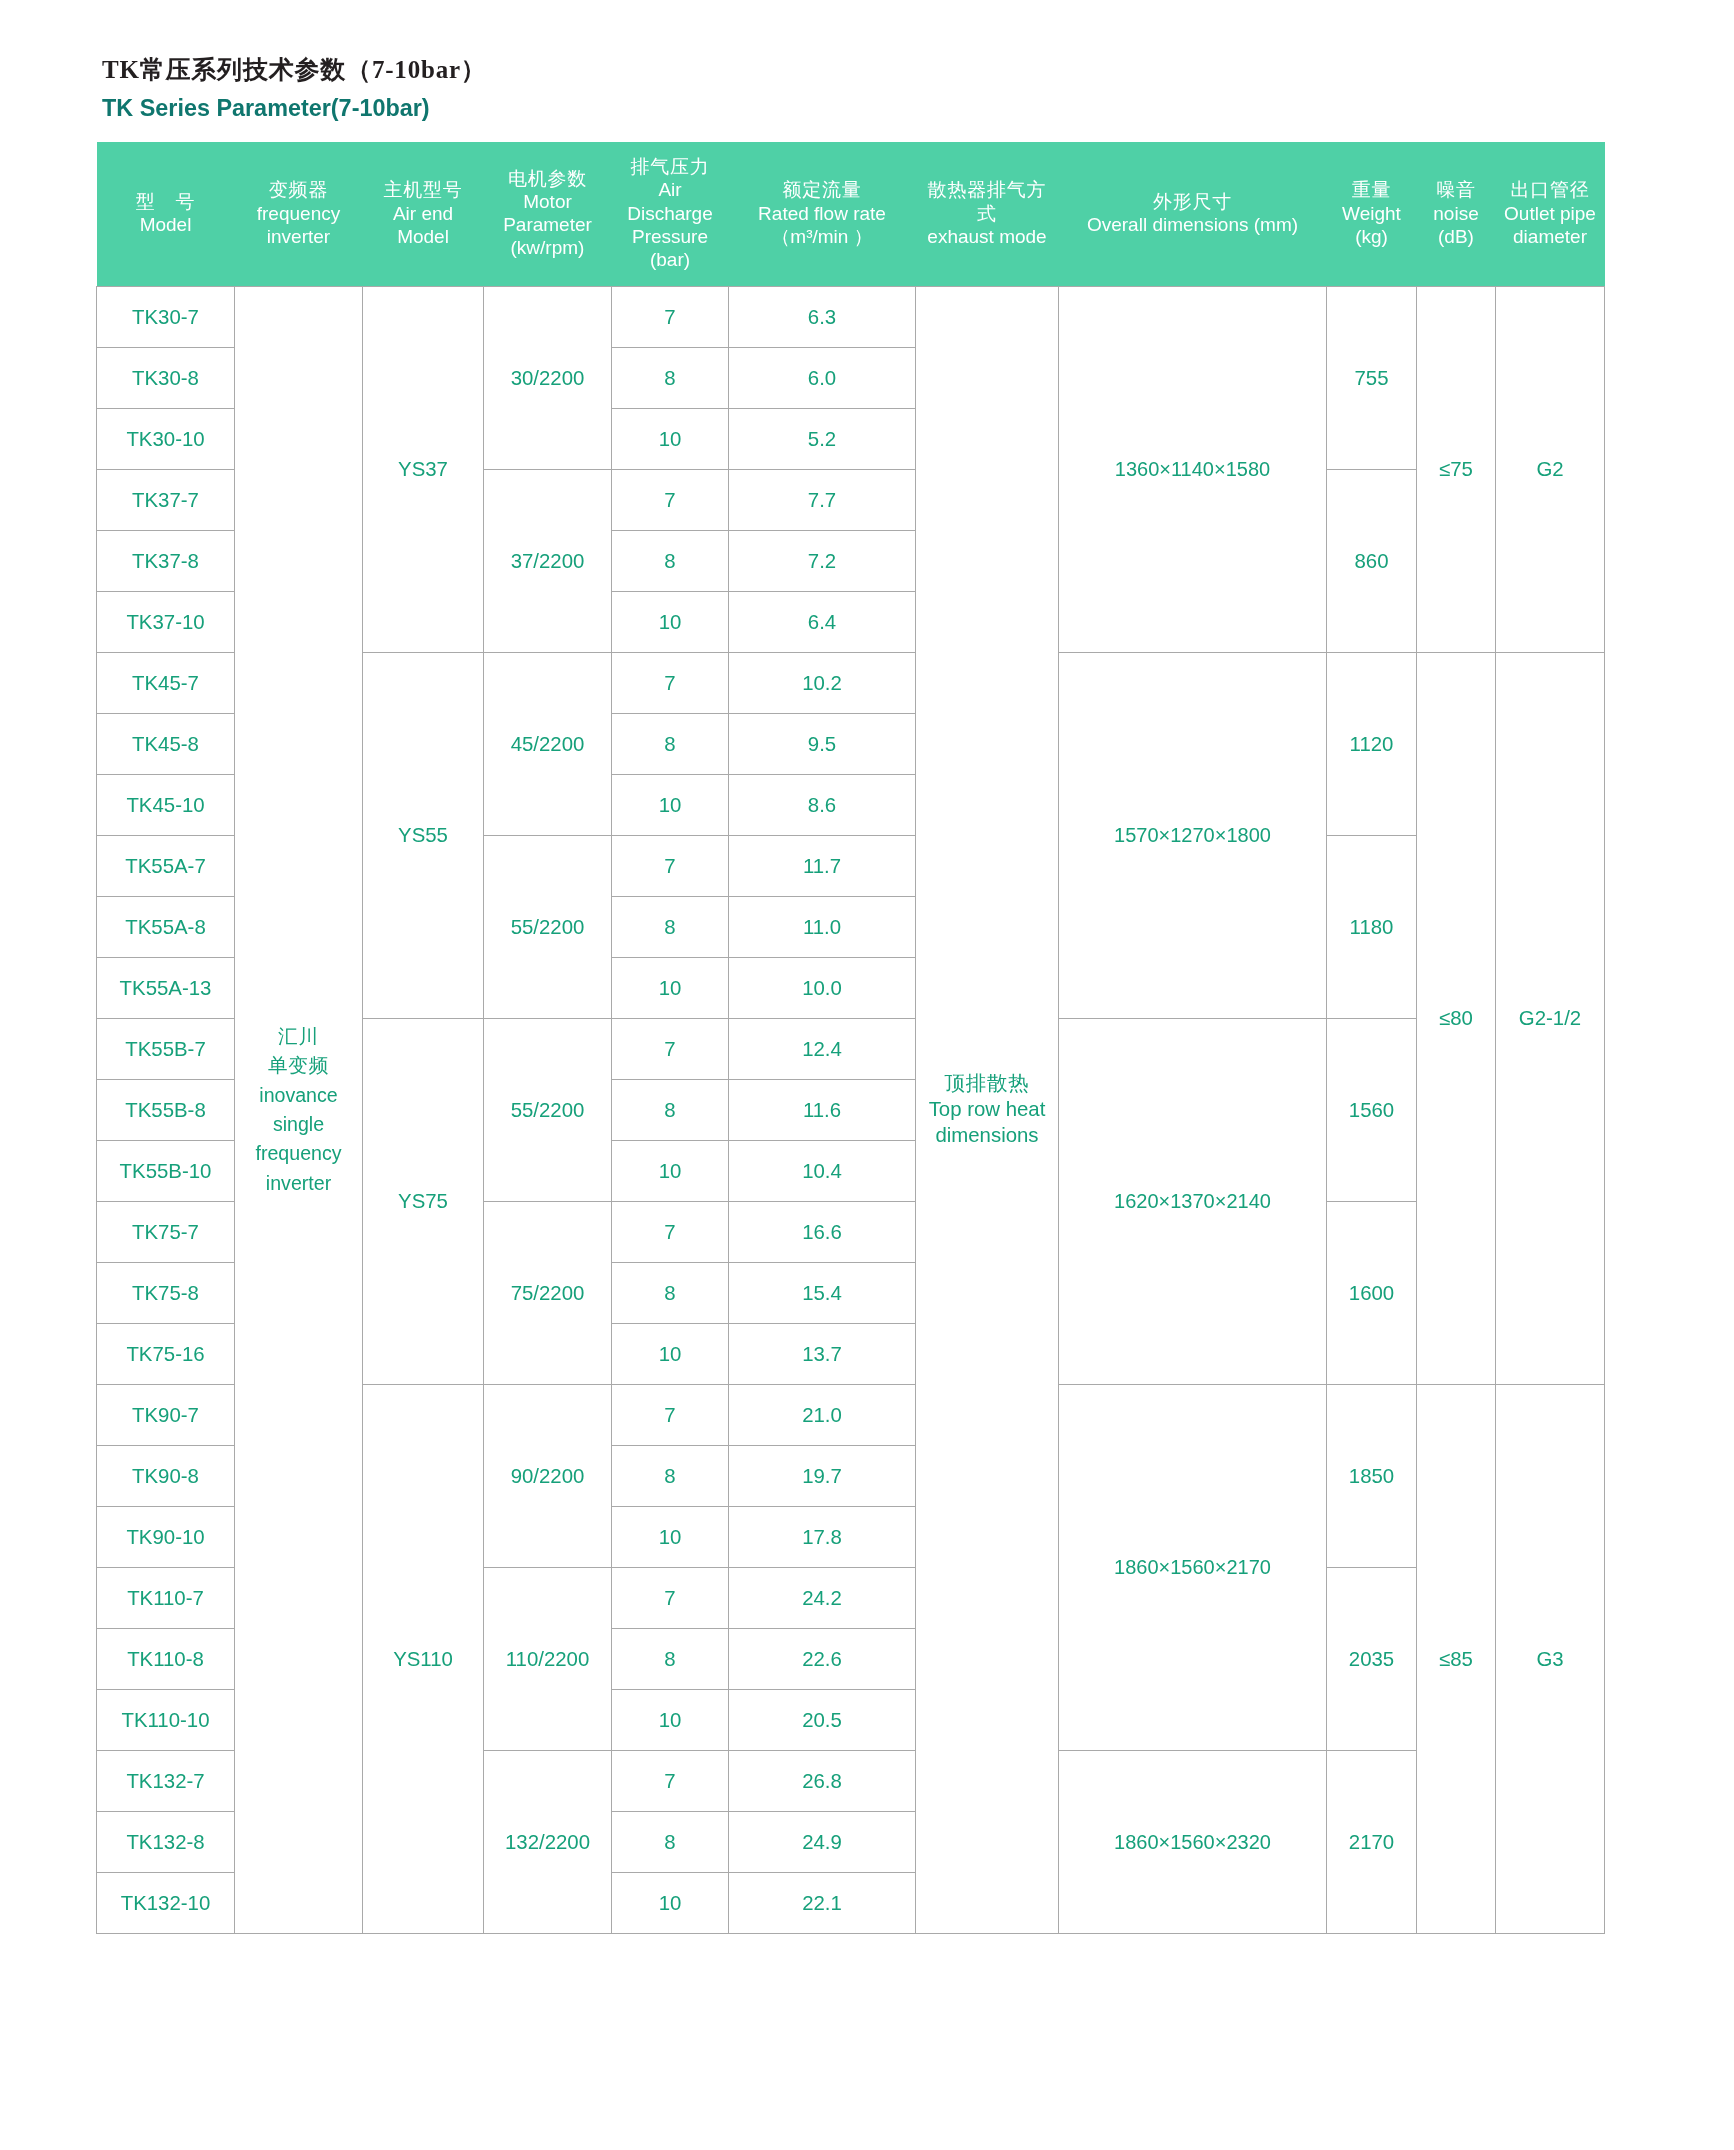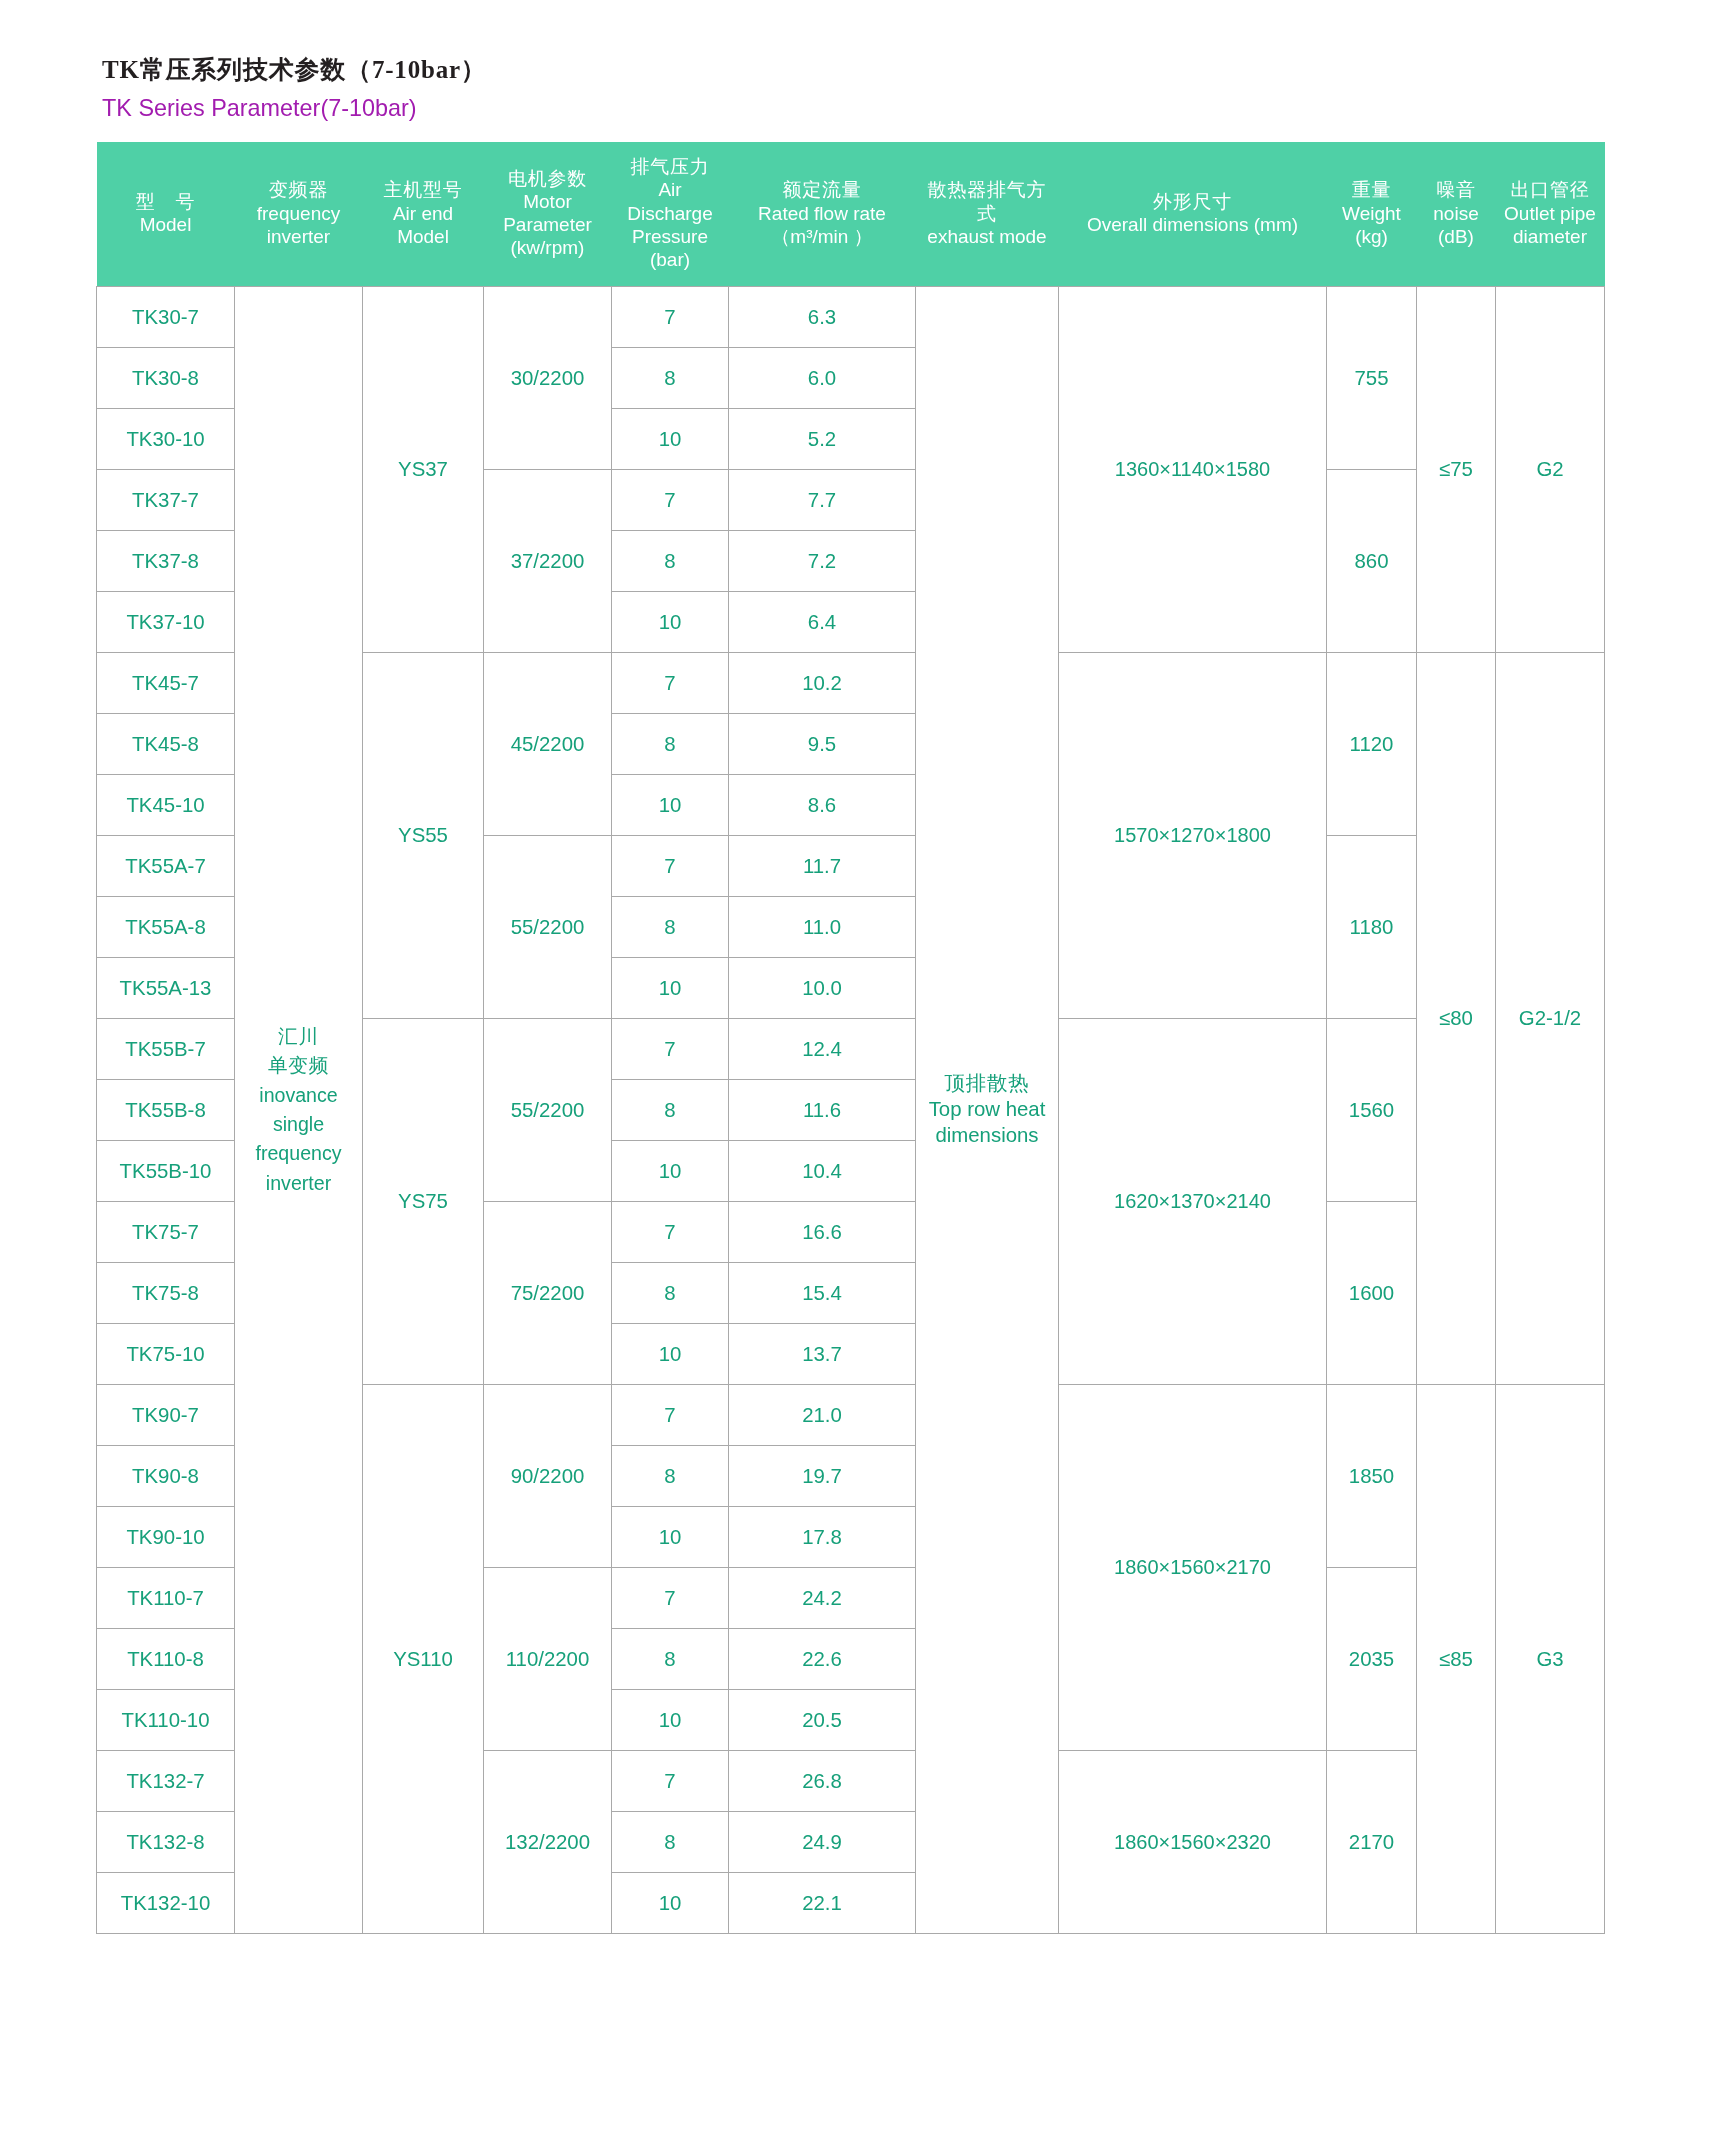--- a/index.html
+++ b/index.html
@@ -24,23 +24,23 @@
   .title-cn {
     font-family: "Liberation Serif", serif;
     font-weight: bold;
     font-size: 25px;
     letter-spacing: 0.8px;
     color: #231f20;
     margin: 0 0 9px 6px;
   }
   .title-en {
     font-family: "Liberation Sans", sans-serif;
-    font-weight: normal;
+    font-weight: bold;
     font-size: 23.4px;
-    color: #a21caf;
+    color: #0f766e;
     margin: 0 0 19.6px 6px;
   }
   table.spec {
     border-collapse: collapse;
     width: 1508px;
     table-layout: fixed;
   }
   table.spec col.c-model      { width: 138px; }
   table.spec col.c-inverter   { width: 128px; }
   table.spec col.c-airend     { width: 121px; }
@@ -284,21 +284,21 @@
           <td>7</td>
           <td>16.6</td>
           <td rowspan="3">1600</td>
         </tr>
         <tr>
           <td class="model-cell">TK75-8</td>
           <td>8</td>
           <td>15.4</td>
         </tr>
         <tr>
-          <td class="model-cell">TK75-10</td>
+          <td class="model-cell">TK75-16</td>
           <td>10</td>
           <td>13.7</td>
         </tr>
         <tr>
           <td class="model-cell">TK90-7</td>
           <td rowspan="9">YS110</td>
           <td rowspan="3">90/2200</td>
           <td>7</td>
           <td>21.0</td>
           <td rowspan="6"><span class="dim-text">1860×1560×2170</span></td>

